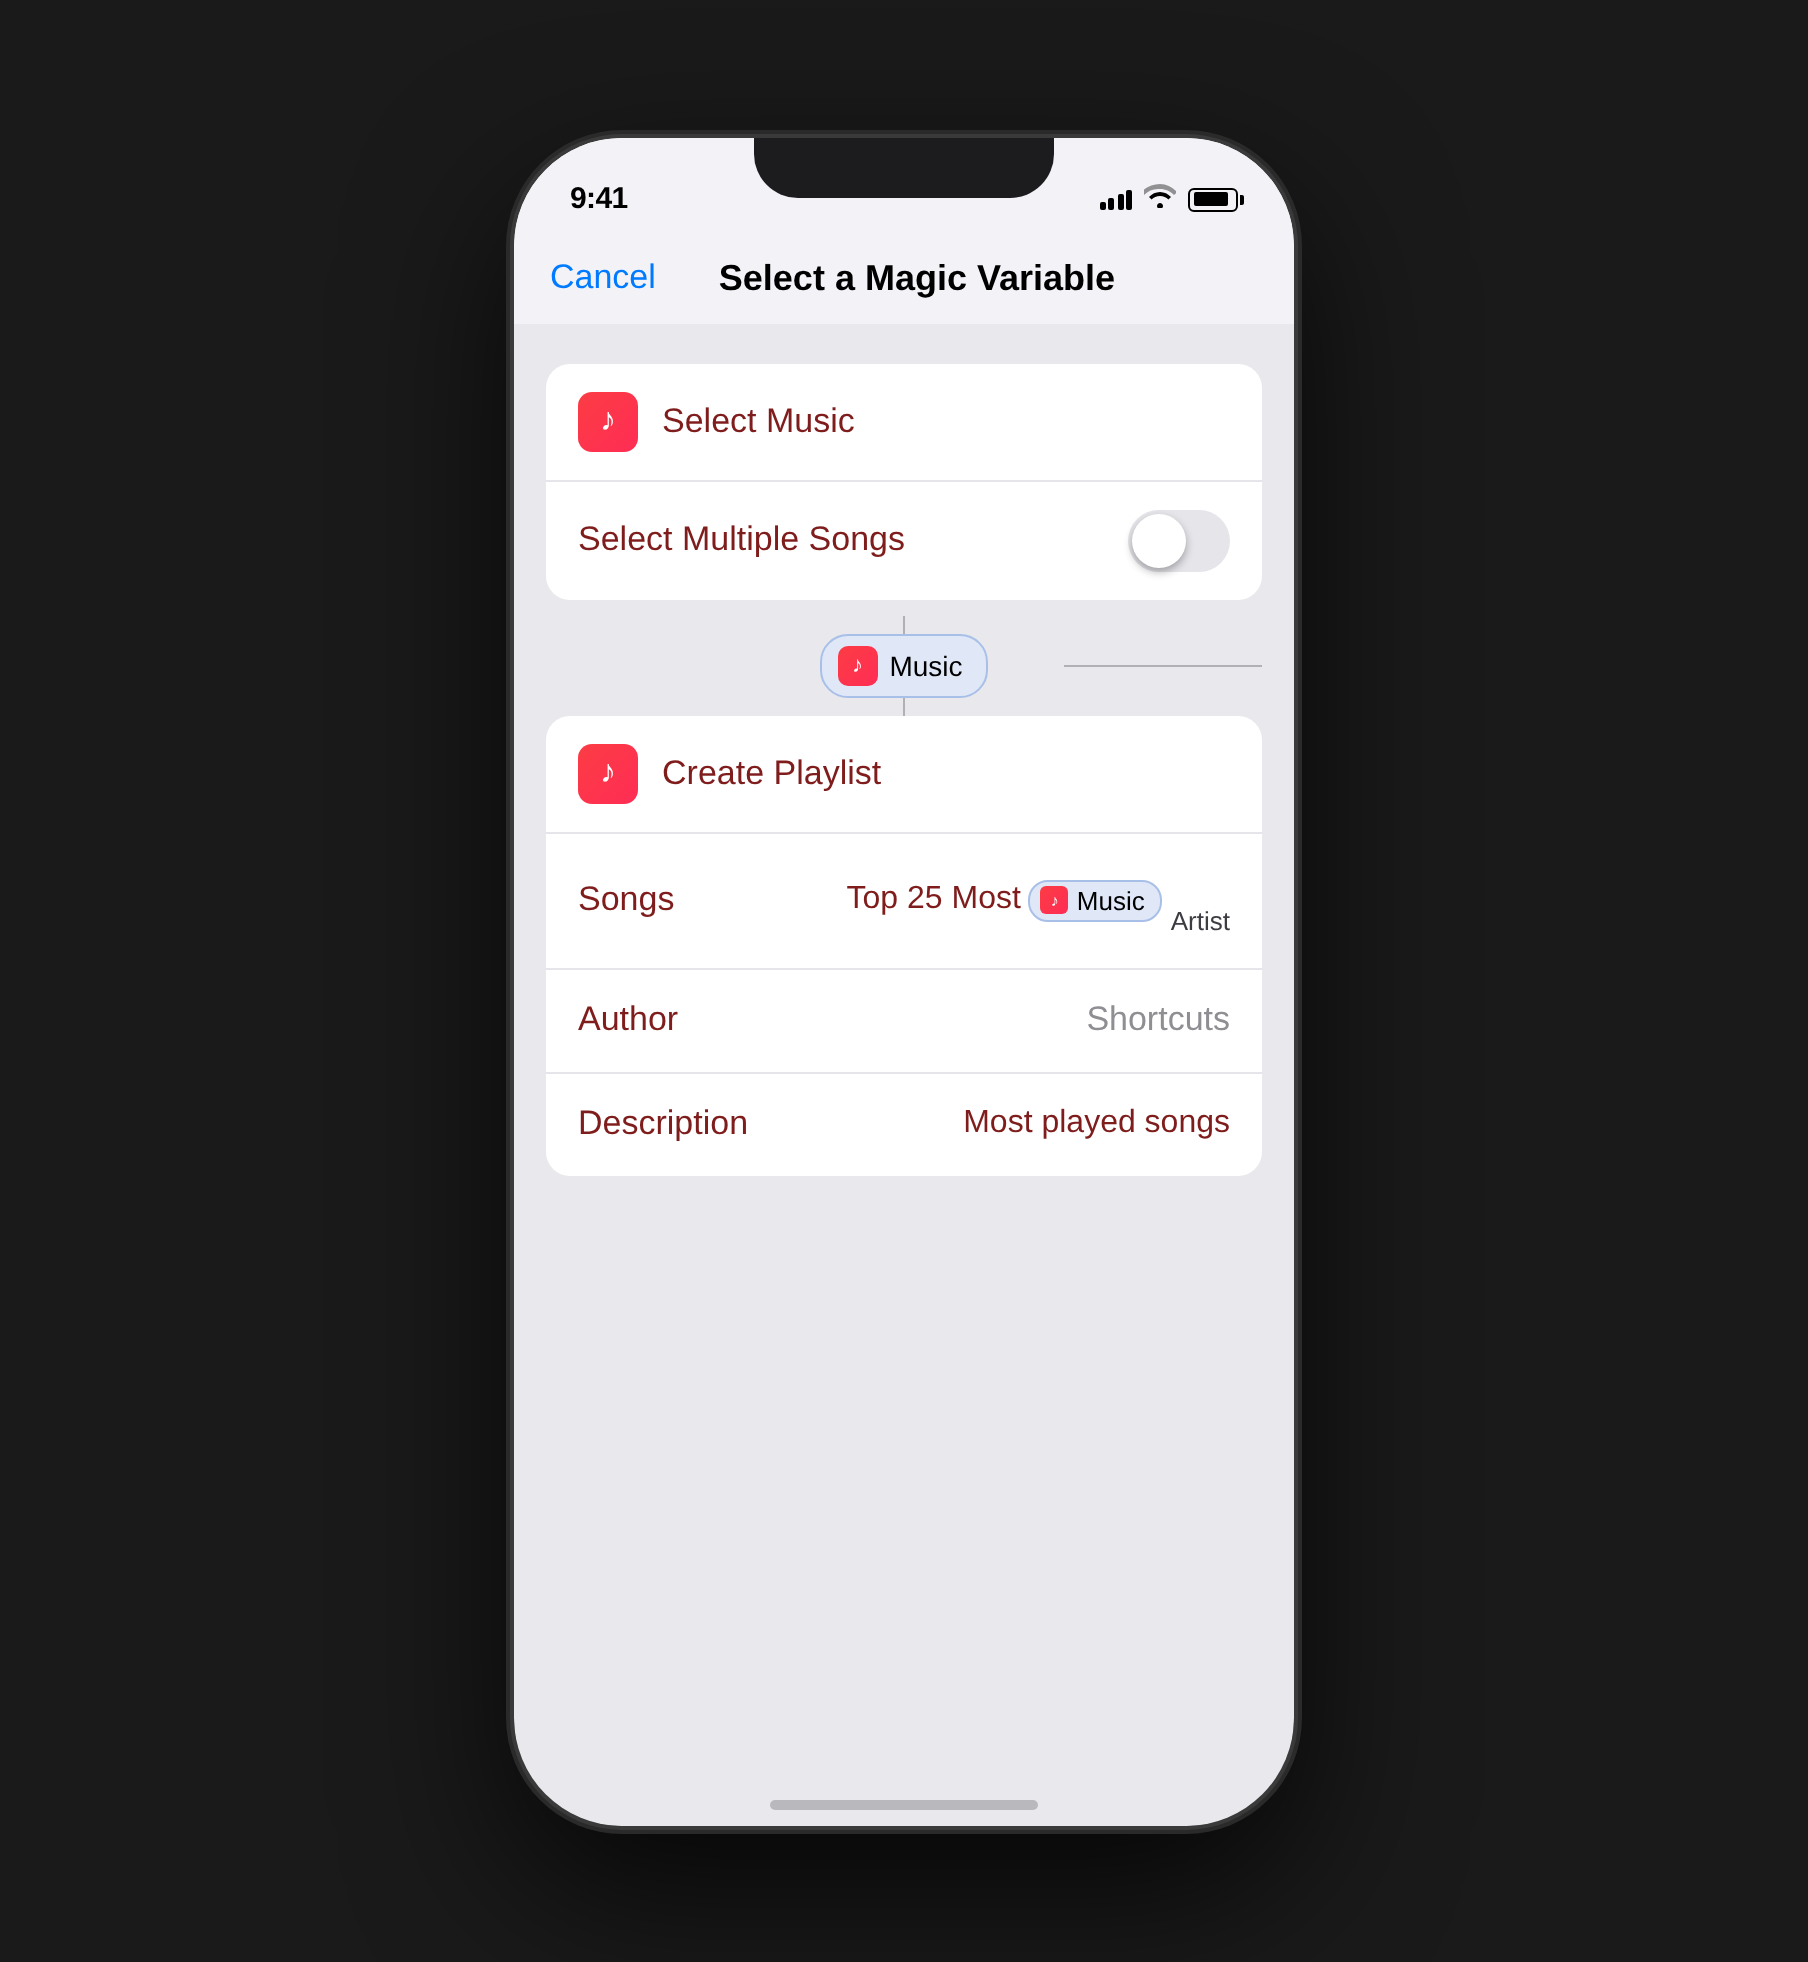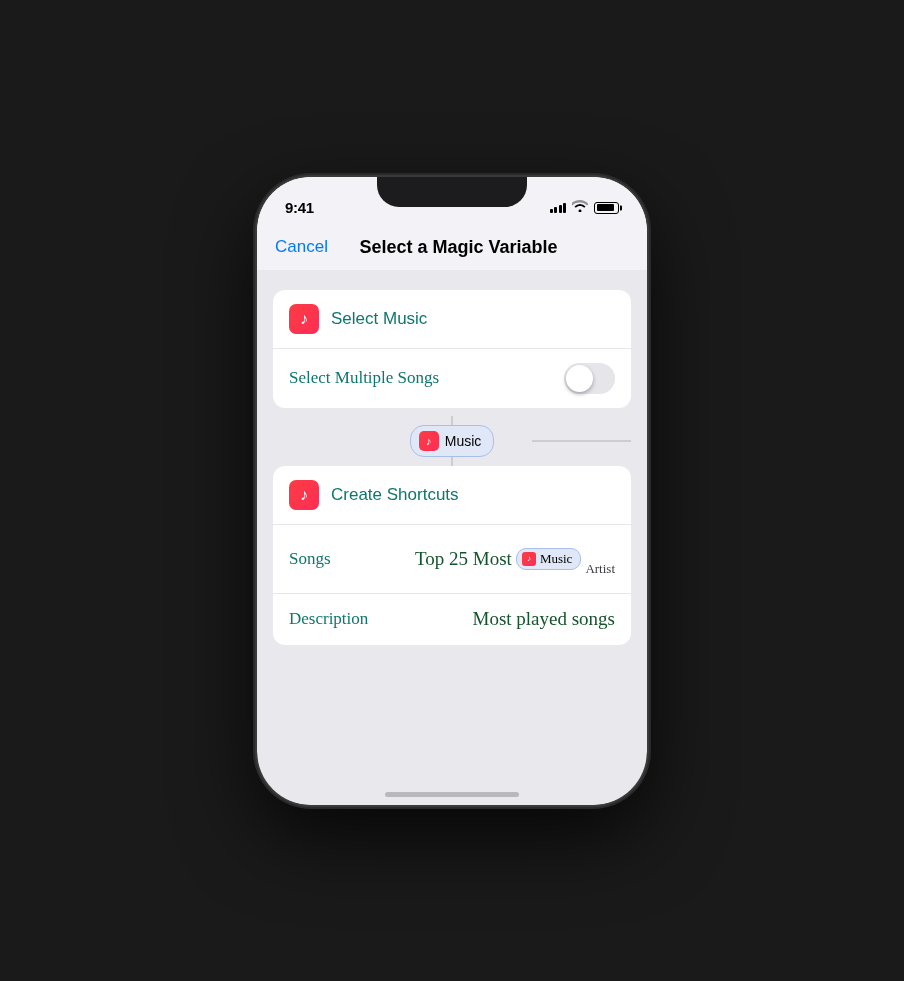--- a/index.html
+++ b/index.html
@@ -8,21 +8,21 @@
       background: #1a1a1a;
       display: flex;
       justify-content: center;
       align-items: center;
       min-height: 100vh;
       font-family: -apple-system, BlinkMacSystemFont, 'SF Pro Text', 'Helvetica Neue', sans-serif;
     }
 
     .phone-outer {
       width: 390px;
-      height: 628px;
+      height: 844px;
       background: #1c1c1e;
       border-radius: 54px;
       position: relative;
       box-shadow: 0 0 0 2px #3a3a3a, 0 0 0 4px #2a2a2a, 0 30px 80px rgba(0,0,0,0.8);
       overflow: hidden;
     }
 
     .phone-screen {
       position: absolute;
       top: 0; left: 0; right: 0; bottom: 0;
@@ -155,21 +155,20 @@
 
     .card-row {
       display: flex;
       align-items: center;
       padding: 14px 16px;
       min-height: 52px;
     }
 
     .card-row + .card-row {
       border-top: 0.5px solid #e5e5ea;
-      font-family: Liberation Serif, serif;
     }
 
     .music-icon-wrapper {
       width: 30px;
       height: 30px;
       background: linear-gradient(135deg, #fc3c44, #ff2d55);
       border-radius: 7px;
       display: flex;
       align-items: center;
       justify-content: center;
@@ -177,21 +176,21 @@
       flex-shrink: 0;
     }
 
     .music-note {
       color: #fff;
       font-size: 16px;
     }
 
     .row-label {
       font-size: 17px;
-      color: #0f766e;
+      color: #7f1d1d;
       font-weight: 400;
     }
 
     .row-label-muted {
       font-size: 17px;
       color: #8e8e93;
     }
 
     .spacer { flex: 1; }
 
@@ -293,22 +292,22 @@
 
     
     .name-row-value {
       display: flex;
       align-items: center;
       gap: 4px;
       flex-wrap: nowrap;
     }
 
     .text-value {
-      font-size: 19px;
-      color: #14532d;
+      font-size: 16px;
+      color: #7f1d1d;
     }
 
     .token {
       background: #e0e8f8;
       border: 1px solid #a8c0e8;
       border-radius: 10px;
       padding: 2px 8px 2px 5px;
       display: inline-flex;
       align-items: center;
       gap: 4px;
@@ -420,40 +419,45 @@
         </div>
         <div class="connector-horizontal"></div>
         <div class="connector-line-bottom"></div>
       </div>
 
       <div class="card create-playlist-card">
         <div class="card-row">
           <div class="music-icon-wrapper">
             <span class="music-note">♪</span>
           </div>
-          <span class="row-label">Create Shortcuts</span>
+          <span class="row-label">Create Playlist</span>
         </div>
 
         <div class="card-row">
           <span class="row-label">Songs</span>
           <div class="spacer"></div>
           <div class="name-row-value">
             <span class="text-value">Top 25 Most</span>
             <div class="token">
               <div class="token-icon">
                 <span>♪</span>
               </div>
               <span class="token-label">Music</span>
             </div>
             <div class="token token-artist">
               <span class="token-label">Artist</span>
             </div>
           </div>
         </div>
 
+        <div class="card-row">
+          <span class="row-label">Author</span>
+          <div class="spacer"></div>
+          <span class="row-label-muted">Shortcuts</span>
+        </div>
 
         <div class="card-row">
           <span class="row-label">Description</span>
           <div class="spacer"></div>
           <span class="text-value">Most played songs</span>
         </div>
       </div>
 
     </div>
 

